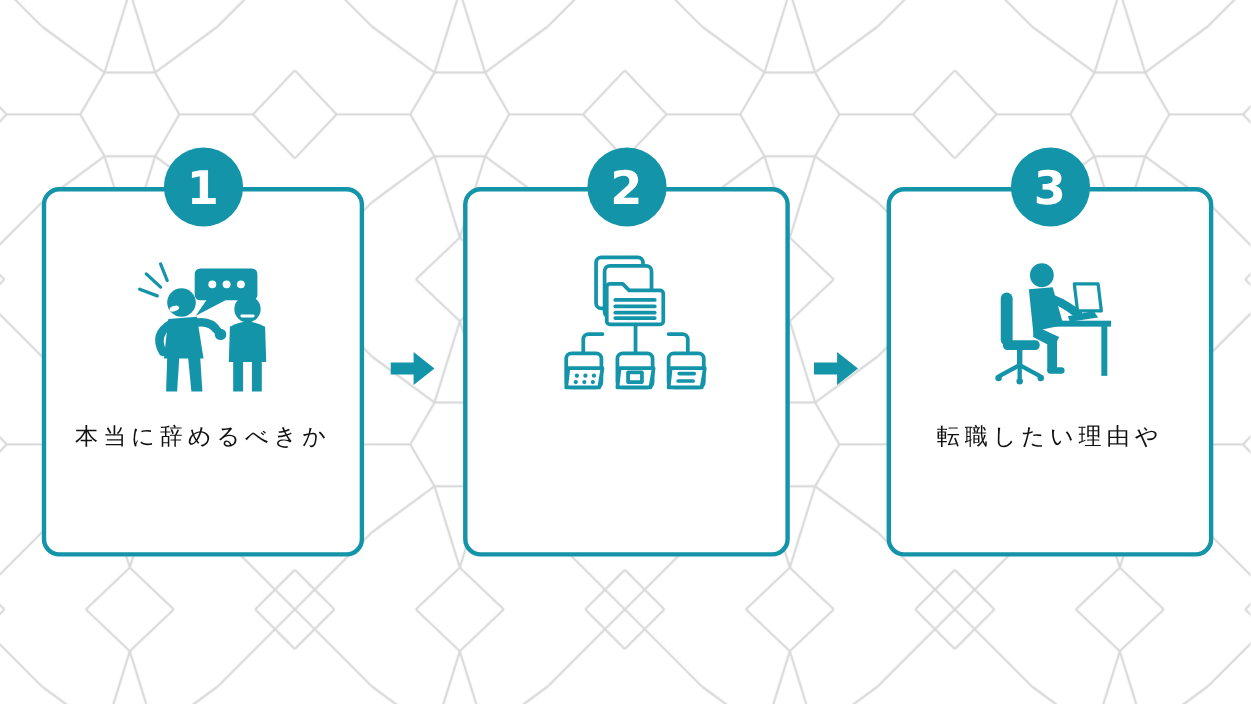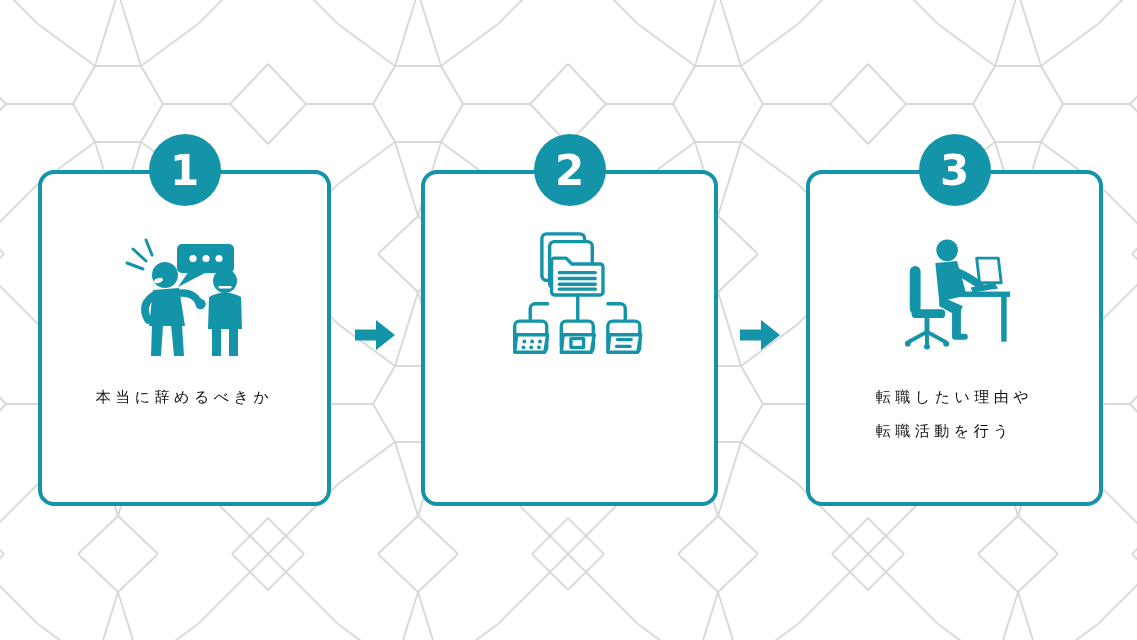--- a/index.html
+++ b/index.html
@@ -24,21 +24,21 @@
   .icon-area{
     position:absolute;top:44px;left:0;right:0;height:152px;
     display:flex;align-items:center;justify-content:center;
   }
   .text-area{
     position:absolute;top:206px;left:0;right:0;
     display:flex;justify-content:center;
   }
   .text-block{
     display:inline-block;text-align:left;color:#111111;
-    font-size:15px;line-height:34px;letter-spacing:4.5px;font-weight:500;
+    font-size:21px;line-height:34px;letter-spacing:4.5px;font-weight:500;
   }
   .text-line{display:block;white-space:nowrap;}
   .arrow{position:absolute;top:320px;z-index:2;line-height:0;}
   .arrow-1{left:355px;}
   .arrow-2{left:740px;}
 </style>
 </head>
 <body>
 
 <div class="canvas">
@@ -209,18 +209,17 @@
           <path d="M76,52 L100,47 L104,53 L78,57 Z"></path>
 
           <rect x="62" y="56" width="54" height="5.5"></rect>
           <rect x="107" y="61" width="5.5" height="46"></rect>
         </g>
       </svg>
     </div>
     <div class="text-area">
       <div class="text-block">
         <span class="text-line">転職したい理由や</span>
-        <span class="text-line">転職活動を行う</span>
       </div>
     </div>
   </section>
 
 </div>
 
 </body></html>

